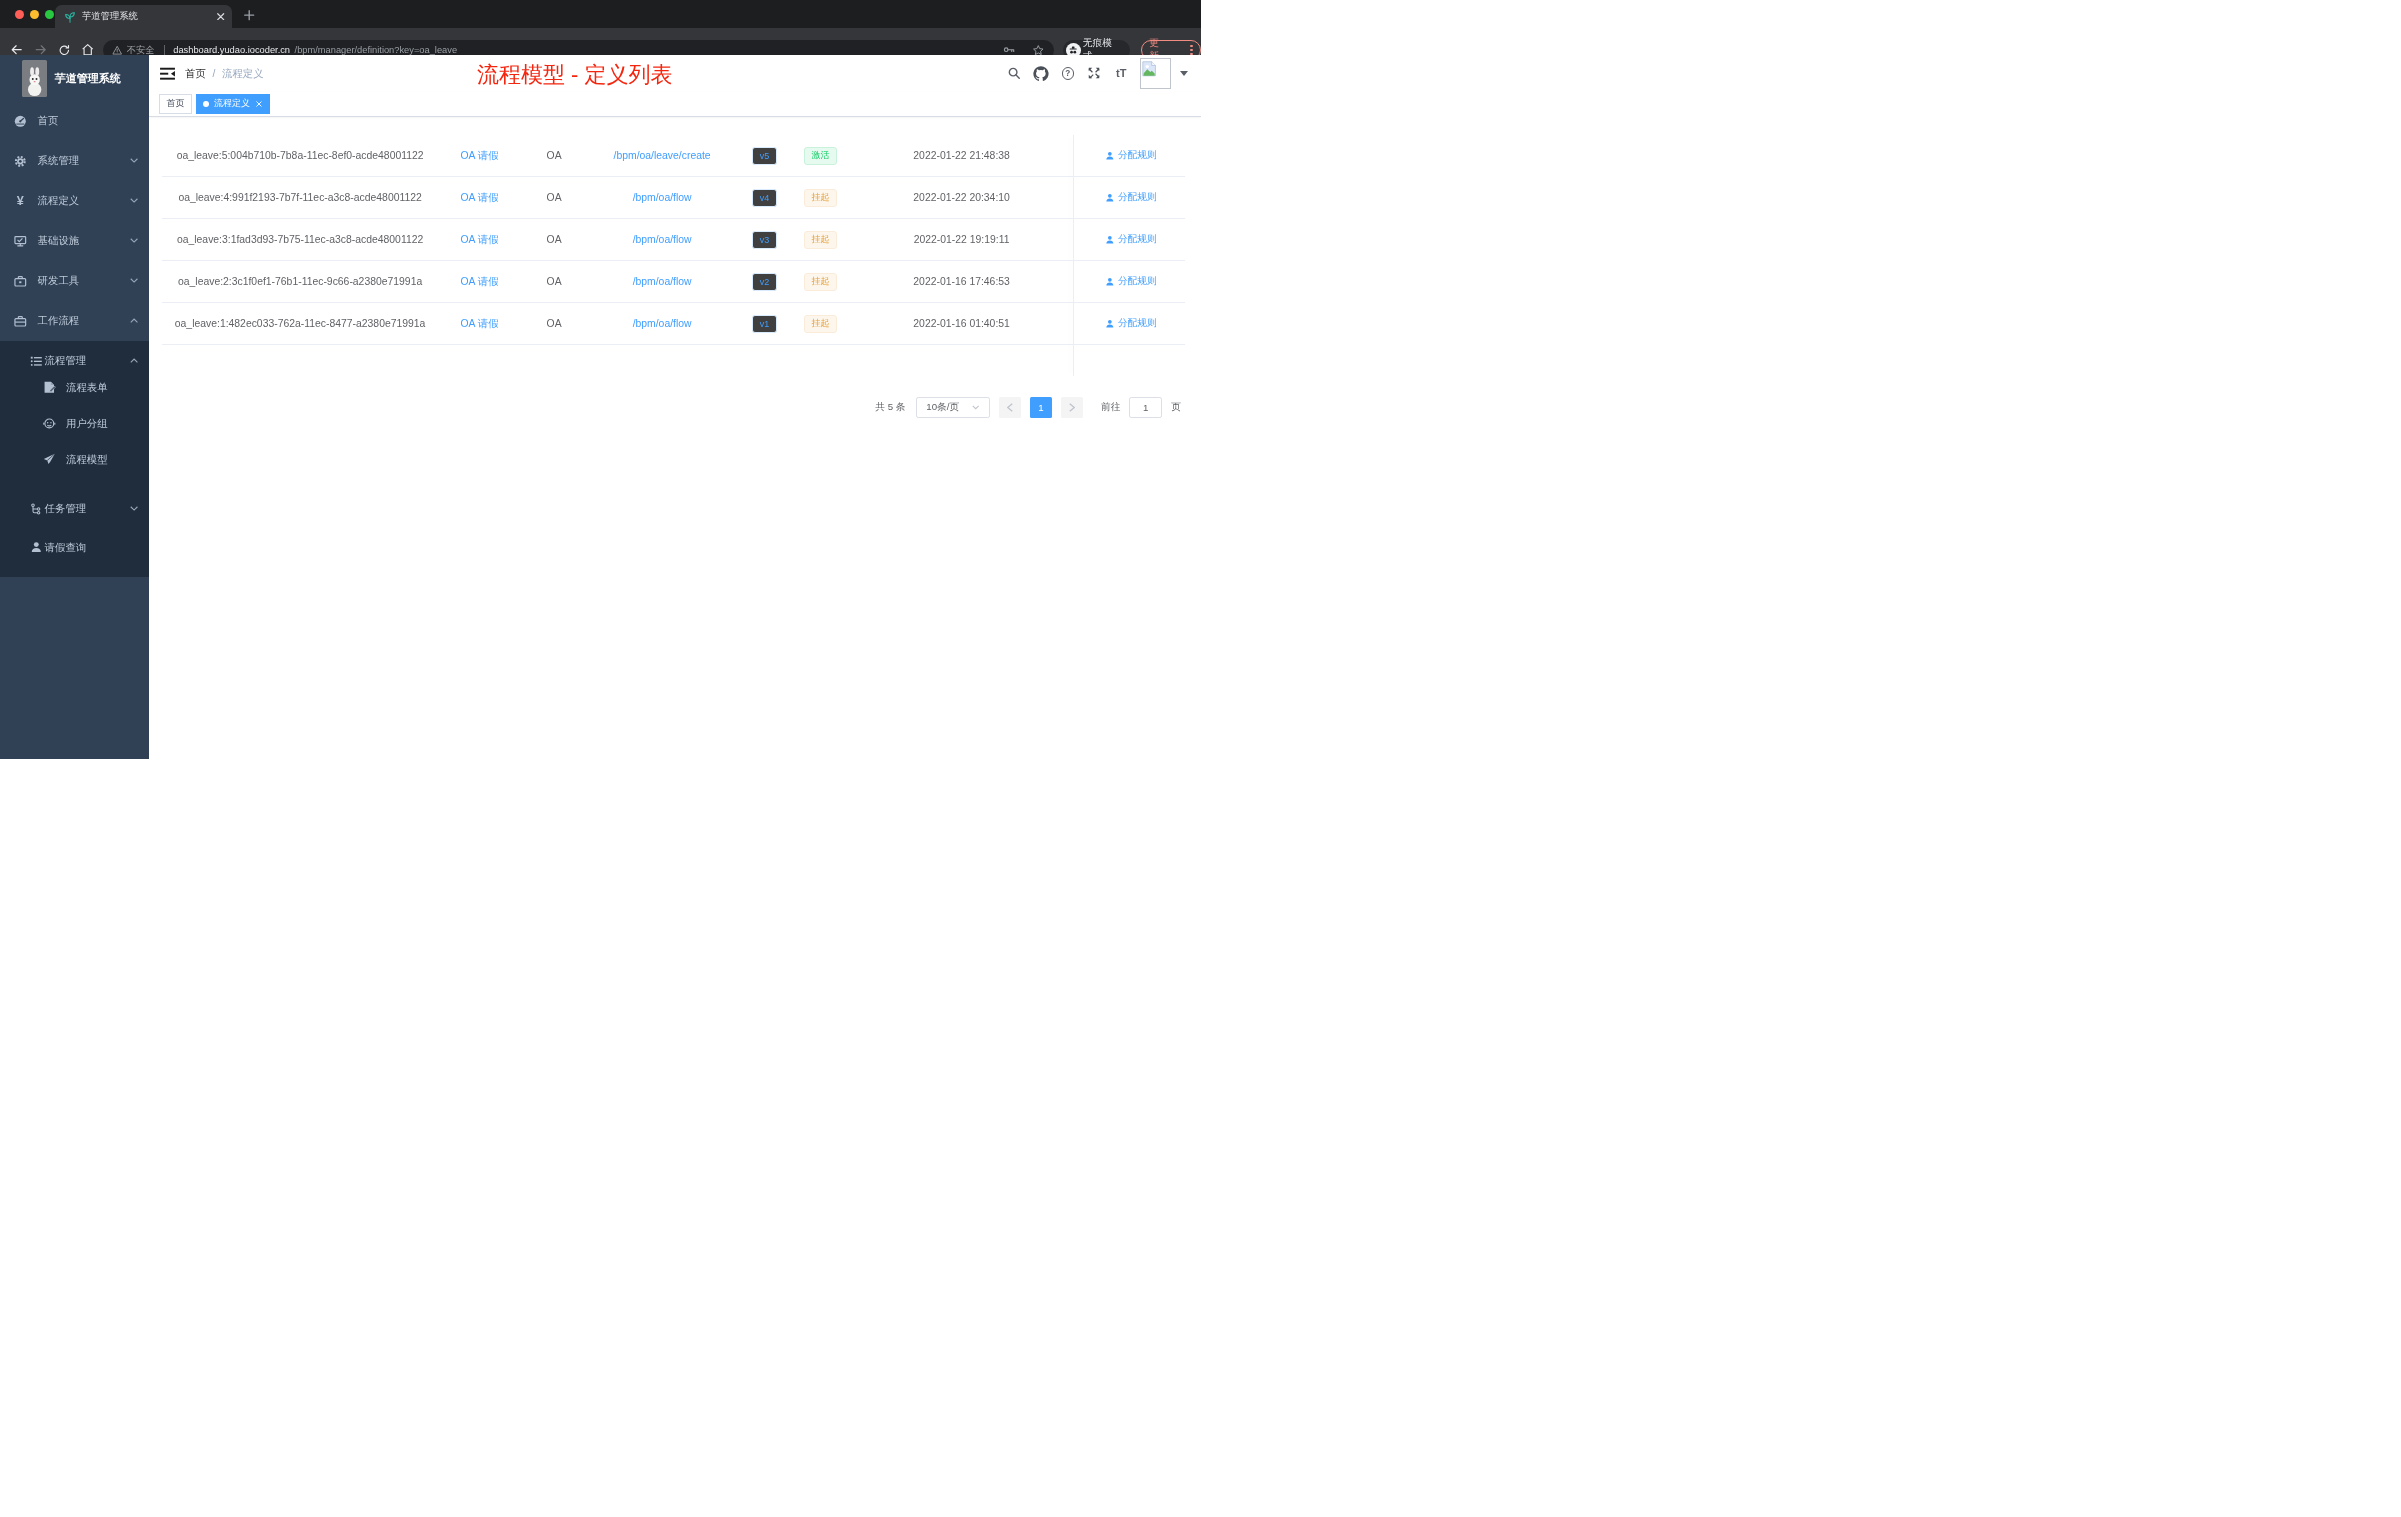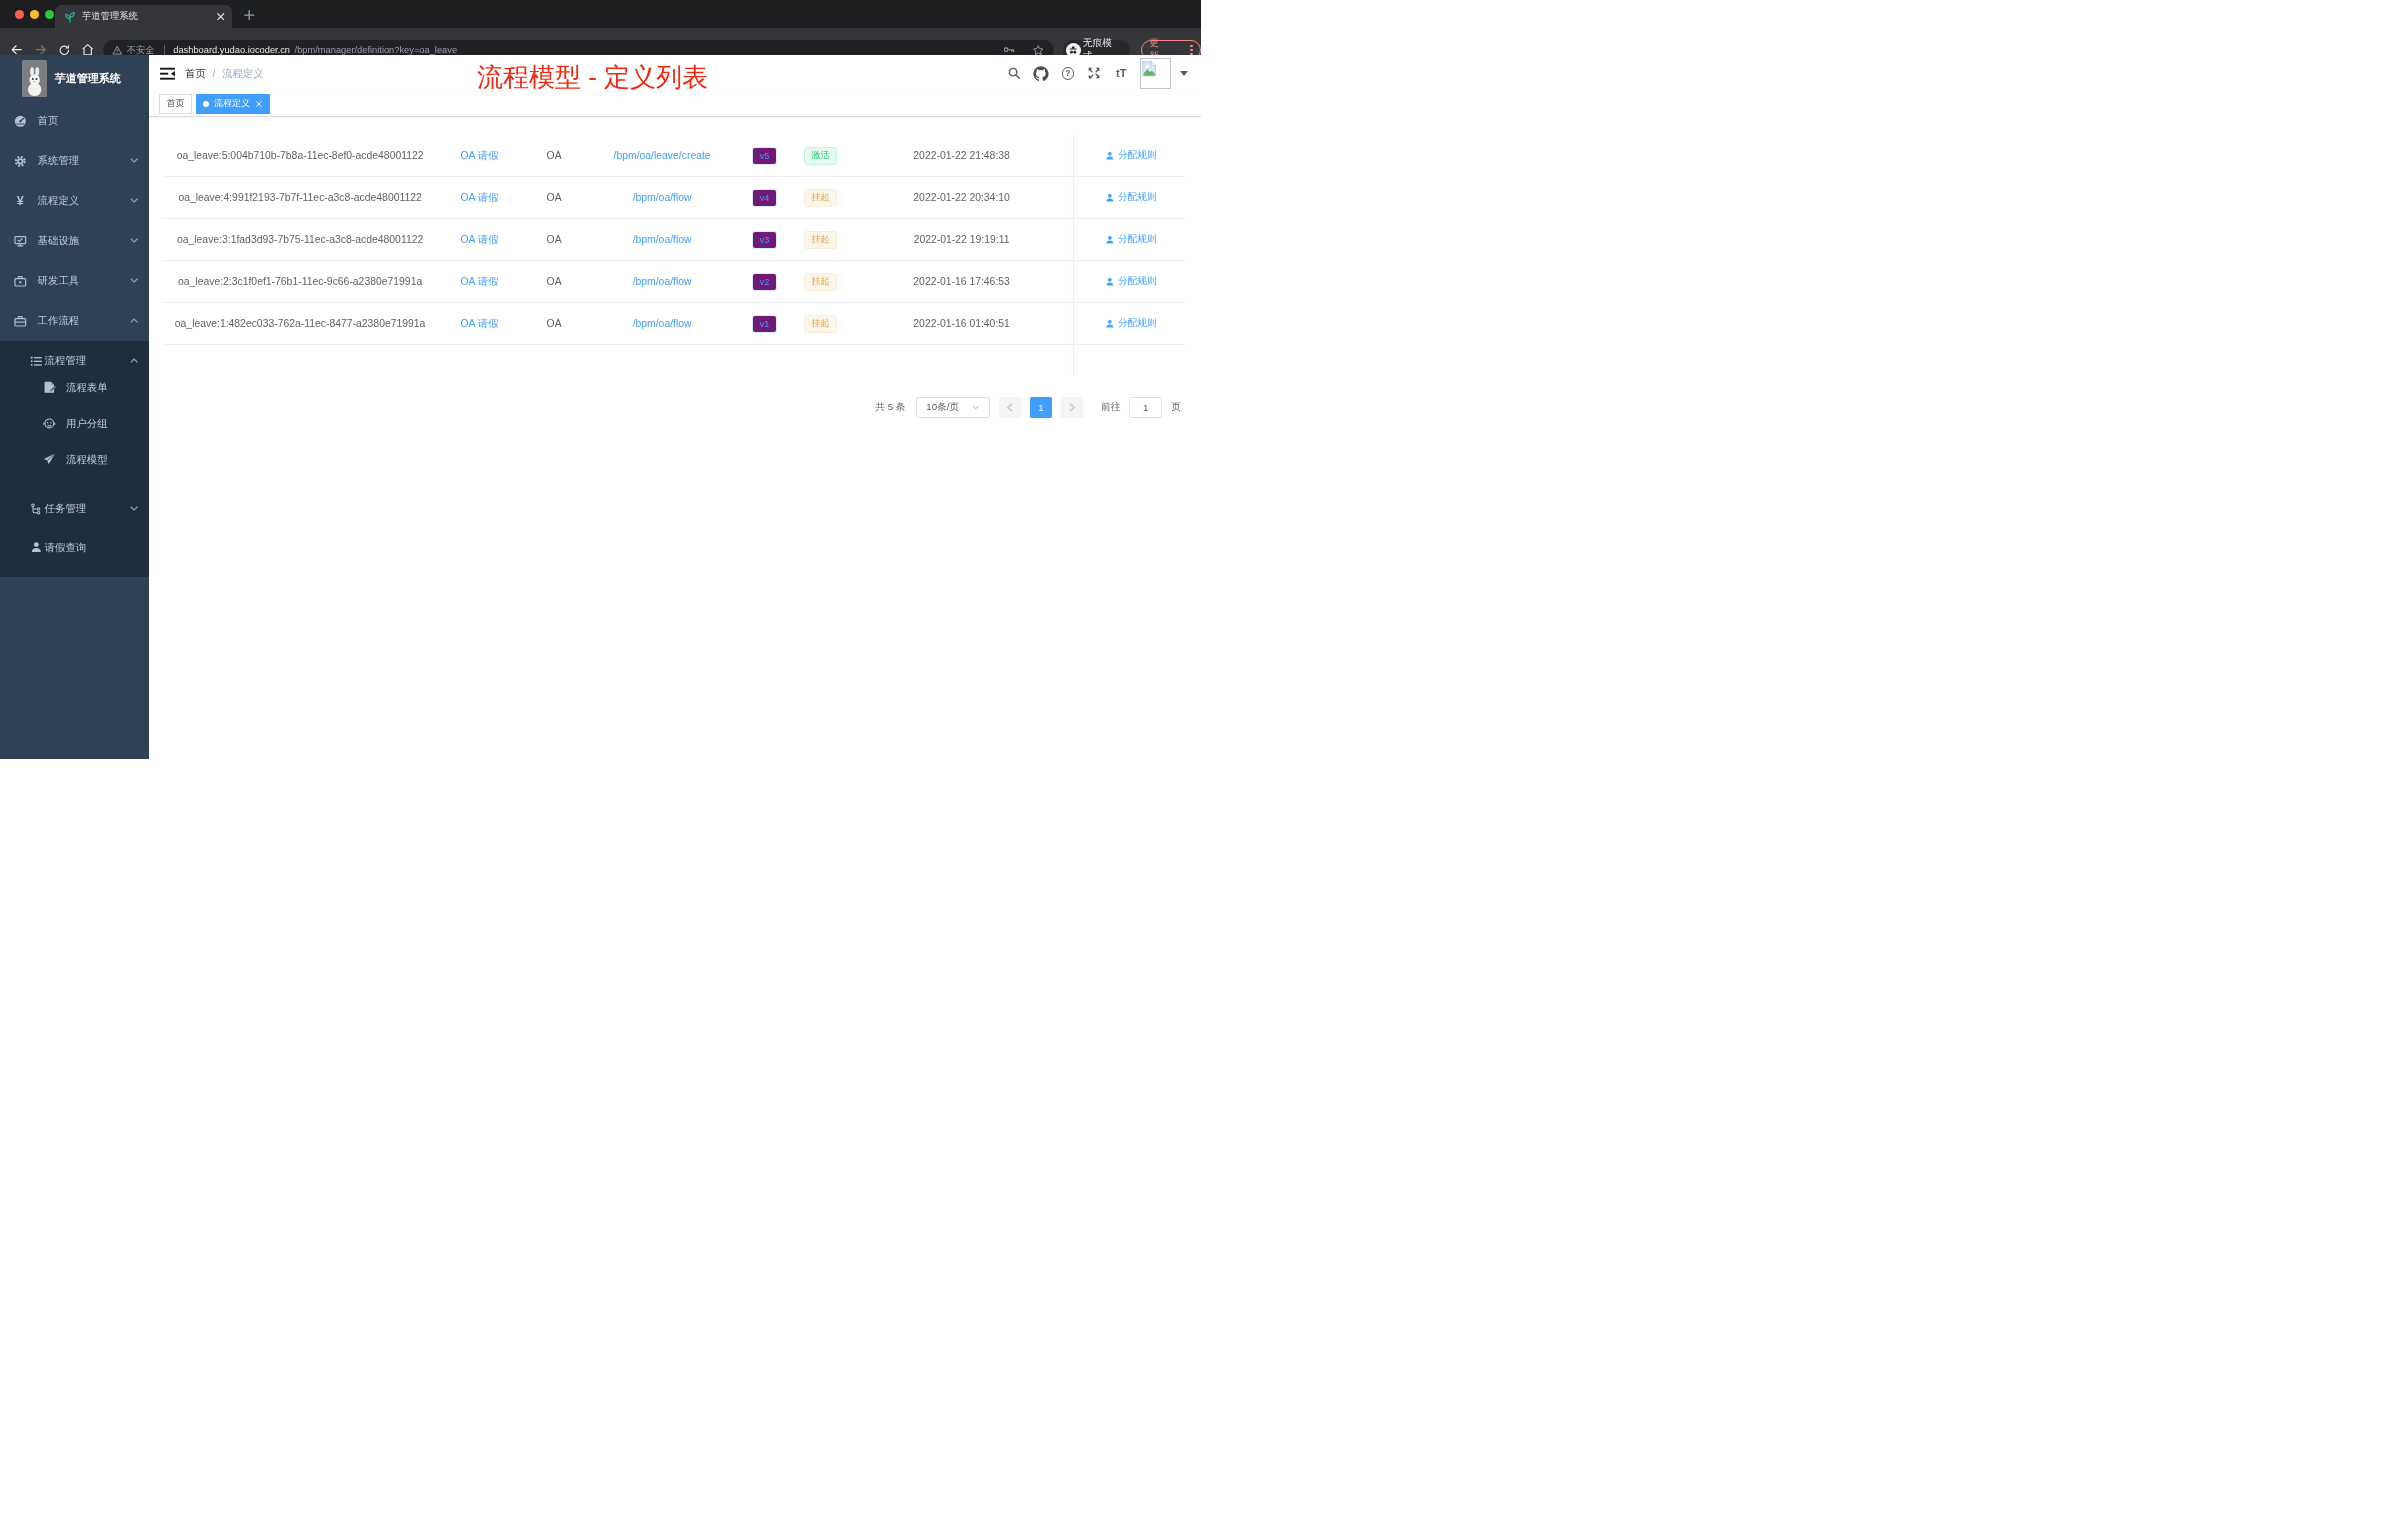--- a/index.html
+++ b/index.html
@@ -45,39 +45,39 @@
   .navbar { position:relative; height:37px; background:#fff; box-shadow:0 0.7px 3px rgba(0,21,41,.08); }
   .hamburger { position:absolute; left:10.4px; top:10.4px; width:16.3px; height:16.3px; display:flex; align-items:center; justify-content:center; cursor:pointer; }
   .breadcrumb { position:absolute; left:36px; top:0; height:37px; display:flex; align-items:center; gap:6.7px; font-size:10.4px; }
   .bc-current { color:#303133; } .bc-sep { color:#97a8be; } .bc-last { color:#97a8be; }
   .nav-right { position:absolute; right:13.4px; top:0; height:37px; display:flex; align-items:center; gap:10.4px; }
   .hdr-ic { width:16.3px; height:16.3px; display:flex; align-items:center; justify-content:center; color:#5a5e66; cursor:pointer; }
   .help-circle { width:12.6px; height:12.6px; border:1.5px solid #5a5e66; border-radius:50%; display:flex; align-items:center; justify-content:center; font-size:8.2px; font-weight:bold; color:#5a5e66; }
   .font-ic { font-size:11px; font-weight:bold; color:#5a5e66; letter-spacing:0; }
   .avatar-box { width:31px; height:31px; border:0.7px solid #c0c4cc; background:#fff; position:relative; }
   .avatar-caret { width:0; height:0; border-left:4.5px solid transparent; border-right:4.5px solid transparent; border-top:5.2px solid #5a5e66; margin-left:-1.5px; }
-  .annotation { position:absolute; left:328px; top:4.5px; z-index:30; font-size:26px; color:#f5260f; white-space:nowrap; }
+  .annotation { position:absolute; left:328px; top:4.5px; z-index:30; font-size:22px; color:#f5260f; white-space:nowrap; }
 
   .tagsbar { height:25px; background:#fff; border-bottom:0.7px solid #d8dce5; box-shadow:0 0.7px 2.2px 0 rgba(0,0,0,.08); display:flex; align-items:center; gap:3.7px; padding-left:9.7px; position:relative; z-index:5; }
   .tag { height:19.3px; display:flex; align-items:center; gap:4.5px; padding:0 6.7px; border:0.7px solid #d8dce5; background:#fff; color:#495060; font-size:9px; cursor:pointer; }
   .tag.active { background:#409eff; border-color:#409eff; color:#fff; }
   .tag-dot { width:6px; height:6px; border-radius:50%; background:#fff; }
 
   
   .table { position:absolute; left:12.6px; top:80px; width:1023px; }
   .thead, .tr { display:grid; grid-template-columns:277px 82px 67px 149px 56px 56px 226px 112px; align-items:center; }
   .thead { height:30px; border-bottom:0.7px solid #ebeef5; }
   .th { background:#f5f7fa; height:30px; display:flex; align-items:center; justify-content:center; color:#606266; font-weight:bold; font-size:10.4px; }
   .th.op-head { background:linear-gradient(to right,#fff 10.4px,#f5f7fa 10.4px); }
   .tr { height:42px; border-bottom:0.7px solid #ebeef5; }
   .td { display:flex; align-items:center; justify-content:center; text-align:center; font-size:10.4px; color:#606266; overflow:hidden; }
   .td a { color:#409eff; text-decoration:none; cursor:pointer; }
   .vline { position:absolute; left:911px; top:0; width:0.7px; height:241px; background:#ebeef5; box-shadow:-3px 0 6px rgba(0,0,0,.04); }
   .mini-tag { height:18px; display:inline-flex; align-items:center; padding:0 6.7px; border-radius:3px; font-size:9px; border:0.7px solid; }
-  .tag-blue { background:#701a75; border-color:#d9ecff; color:#409eff; }
+  .tag-blue { background:#404040; border-color:#d9ecff; color:#409eff; }
   .tag-green { background:#e7faf0; border-color:#c9f2dc; color:#13ce66; }
   .tag-orange { background:#fdf6ec; border-color:#faecd8; color:#e6a23c; }
   .op-link { display:inline-flex; align-items:center; gap:3.7px; color:#409eff; font-size:9.7px; cursor:pointer; }
 
   
   .pagination { position:absolute; top:342px; right:20px; height:21px; display:flex; align-items:center; gap:9px; font-size:9.7px; color:#606266; }
   .pg-total { margin-right:1.5px; }
   .pg-select { width:74px; height:21px; border:0.7px solid #dcdfe6; border-radius:2.2px; display:flex; align-items:center; justify-content:center; gap:13px; color:#606266; cursor:pointer; }
   .pg-btn { width:22px; height:21px; background:#f4f4f5; border-radius:1.5px; display:flex; align-items:center; justify-content:center; cursor:pointer; }
   .pg-page { width:22px; height:21px; background:#409eff; color:#fff; border-radius:1.5px; display:flex; align-items:center; justify-content:center; font-size:9.7px; cursor:pointer; }

